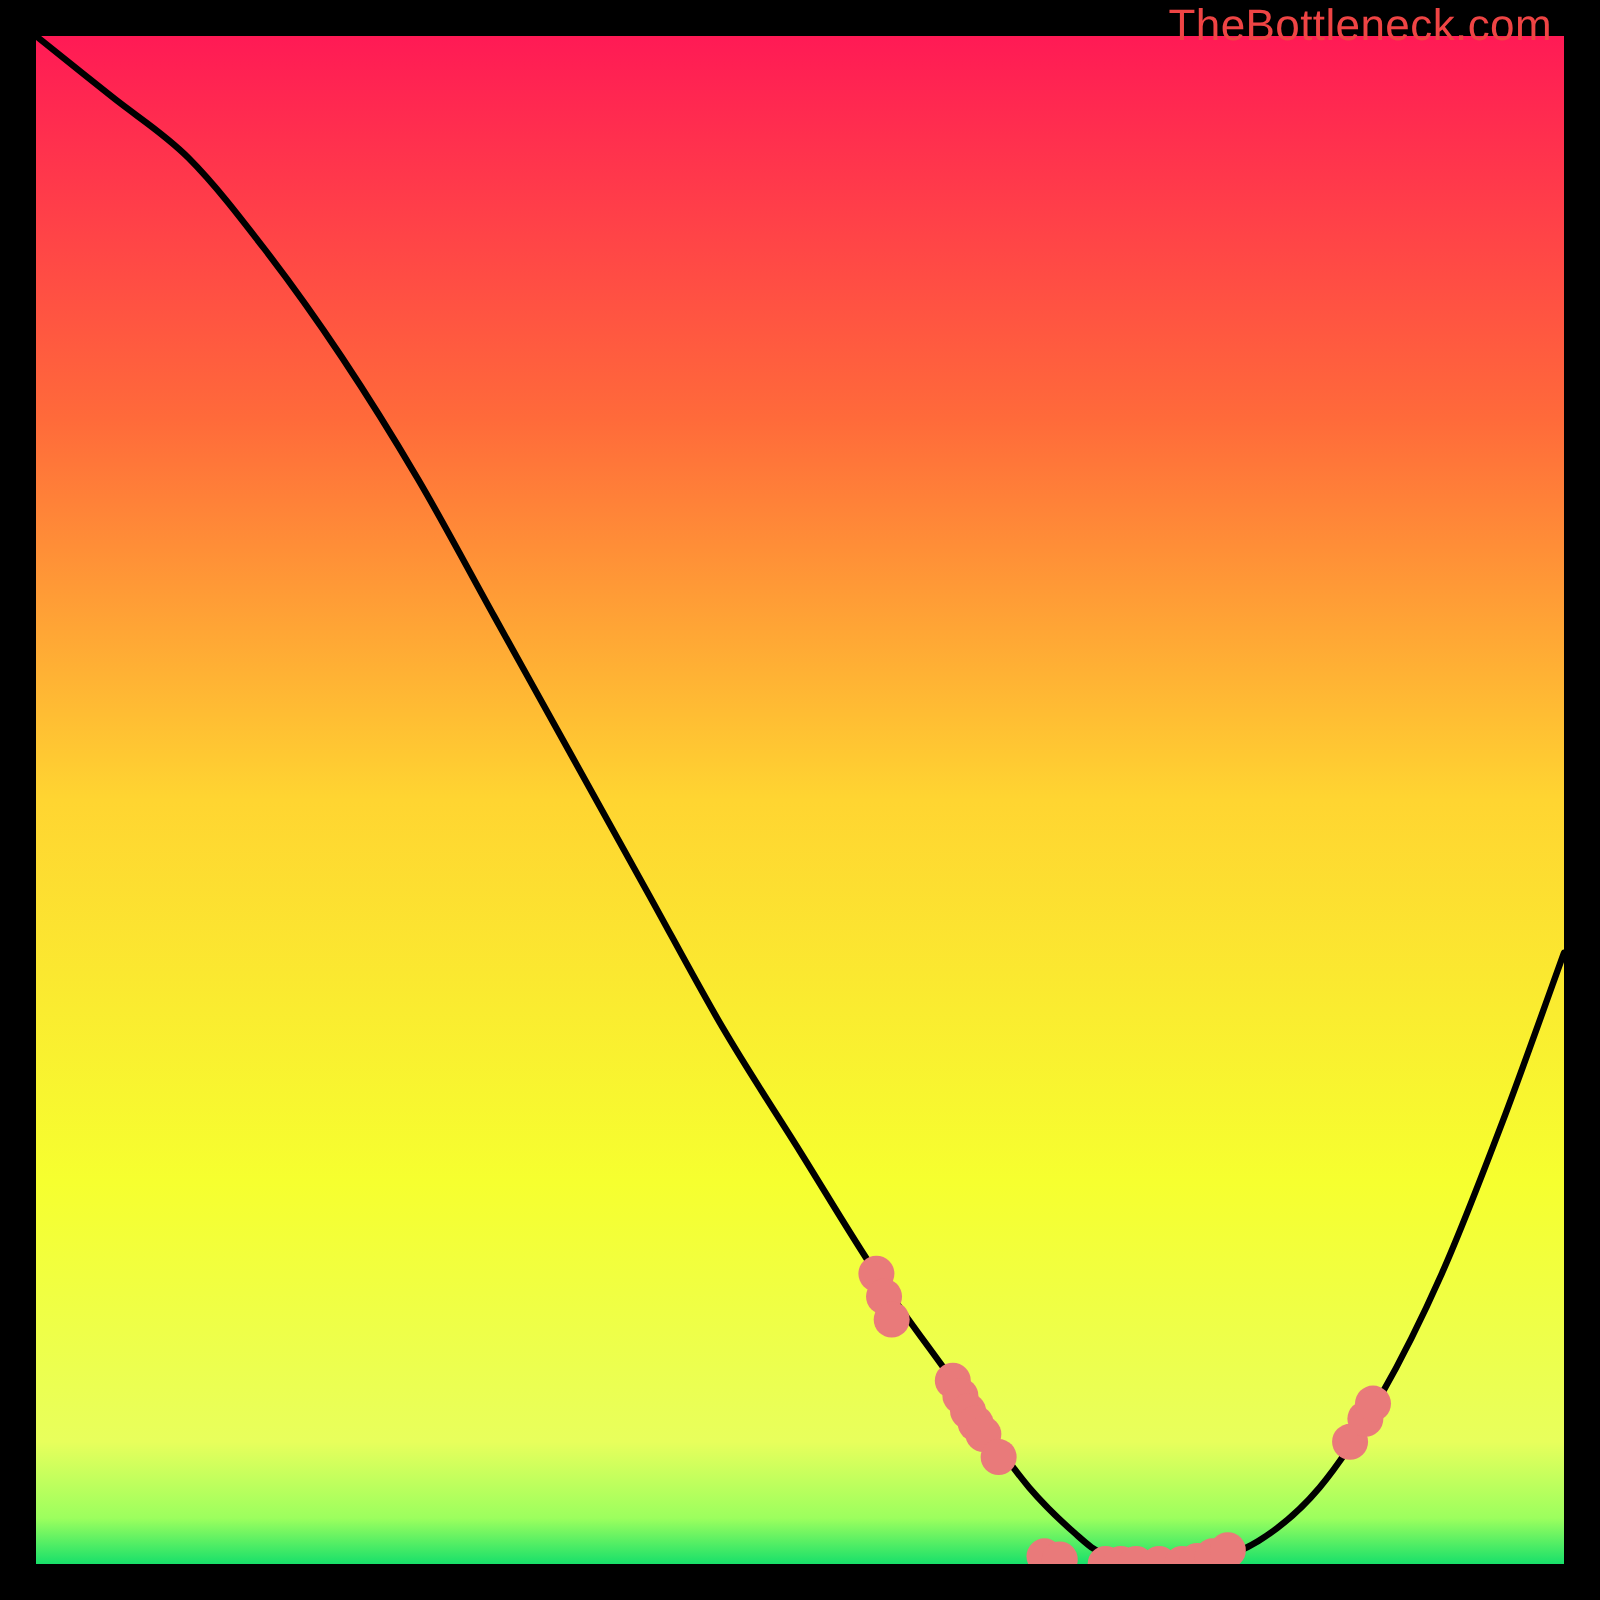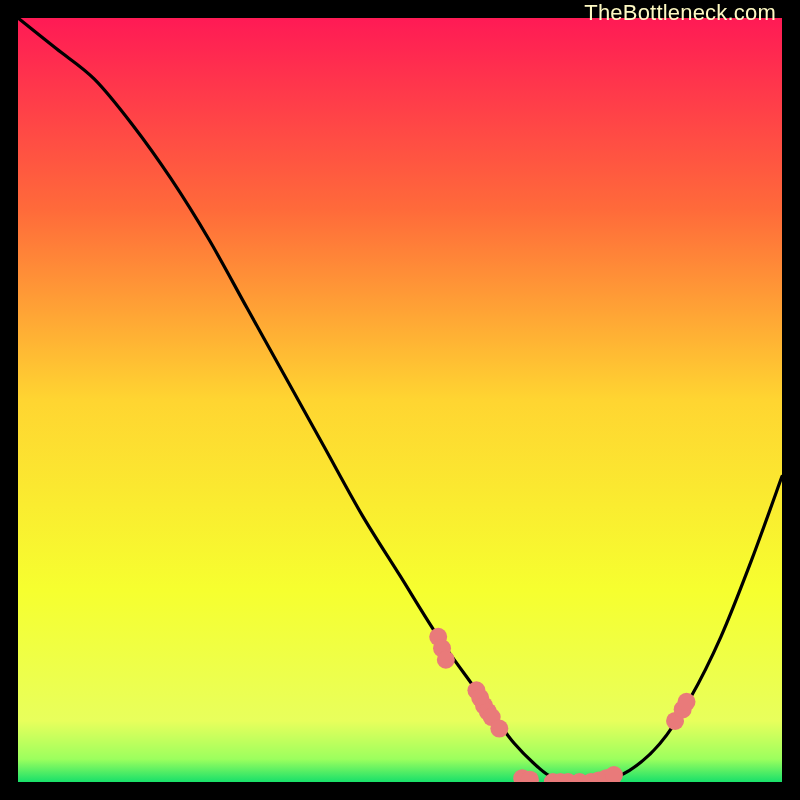--- a/index.html
+++ b/index.html
@@ -16,21 +16,21 @@
     left: 18px;
     top: 18px;
     width: 764px;
     height: 764px;
     background: #000;
   }
   .watermark {
     position: absolute;
     top: 0px;
     right: 24px;
-    color: #fef9c3;
+    color: #ef4444;
     font-size: 22px;
     font-weight: 500;
     letter-spacing: 0.2px;
     z-index: 5;
   }
   svg { display: block; }
 </style>
 </head>
 <body>
 

